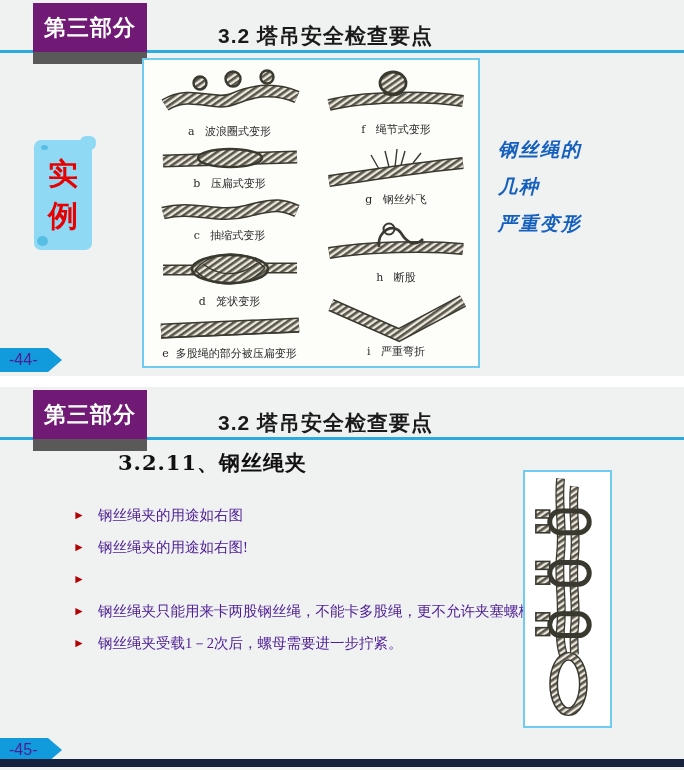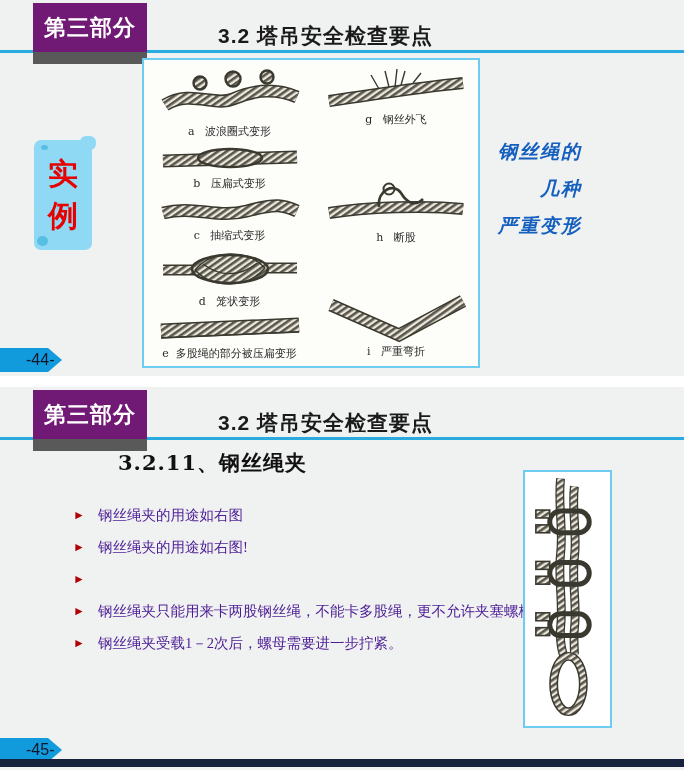--- a/index.html
+++ b/index.html
@@ -12,22 +12,22 @@
   
   .hdr-line{position:absolute;left:0;top:50px;width:684px;height:3px;background:#29abe2;}
   .hdr-bar{position:absolute;left:33px;top:52px;width:114px;height:12px;background:#595959;}
   .hdr-badge{position:absolute;left:33px;top:3px;width:114px;height:49px;background:#701a75;
     color:#fff;font-weight:bold;font-size:22px;display:flex;align-items:center;justify-content:center;
     letter-spacing:1px;z-index:2;}
   .hdr-title{position:absolute;left:218px;top:22px;font-size:21px;font-weight:bold;color:#1a1a1a;
     letter-spacing:1px;}
 
   
-  .ptag{position:absolute;left:0;width:62px;height:36px;background:#129bdc;color:#0f172a;
-    font-size:16px;line-height:24px;padding-left:26px;box-sizing:border-box;
+  .ptag{position:absolute;left:0;width:62px;height:36px;background:#129bdc;color:#4c1d95;
+    font-size:16px;line-height:24px;padding-left:9px;box-sizing:border-box;
     clip-path:polygon(0 0,48px 0,62px 12px,48px 24px,0 24px);}
 
   
   .scroll-badge{position:absolute;left:34px;top:140px;width:58px;height:110px;
     background:#8fd9f4;border-radius:7px;z-index:1;}
   .scroll-badge .curl{position:absolute;right:-4px;top:-4px;width:16px;height:14px;
     background:#8fd9f4;border-radius:6px;}
   .scroll-badge .dot-top{position:absolute;left:7px;top:5px;width:7px;height:5px;
     background:#57bfe4;border-radius:50%;}
   .scroll-badge .dot-bottom{position:absolute;left:3px;bottom:4px;width:11px;height:10px;
@@ -41,22 +41,22 @@
   .fig-col{position:absolute;top:5px;bottom:7px;display:flex;flex-direction:column;
     justify-content:space-between;align-items:center;}
   .fig-col.left{left:8px;width:155px;}
   .fig-col.right{left:176px;width:152px;}
   .fig-item{display:flex;flex-direction:column;align-items:center;}
   .fig-cap{font-family:"DejaVu Serif",serif;font-size:11px;color:#2a2a2a;white-space:pre;
     margin-top:1px;}
 
   
   .side-note{position:absolute;left:498px;top:133px;color:#1560bf;
-    font-family:Liberation Sans, sans-serif;font-style:italic;font-weight:600;font-size:19px;
-    line-height:37px;letter-spacing:2px;text-align:right;}
+    font-family:Liberation Mono, monospace;font-style:italic;font-weight:600;font-size:19px;
+    line-height:37px;letter-spacing:2px;}
 
   
   .s2-heading{position:absolute;left:118px;top:62px;font-size:21px;font-weight:bold;color:#111;
     font-family:"DejaVu Serif",serif;letter-spacing:1px;text-align:center;}
   .bullets{position:absolute;left:73px;top:120px;width:470px;}
   .bullet-row{display:flex;align-items:flex-start;margin-bottom:15px;}
   .bullet-marker{color:#b20000;font-size:12px;line-height:17px;margin-right:13px;flex:0 0 auto;}
   .bullet-text{font-family:Liberation Serif, serif;font-size:14.5px;line-height:17px;color:#4c1d95;}
 
   .clip-frame{position:absolute;left:523px;top:83px;width:89px;height:258px;background:#ffffff;
@@ -143,20 +143,29 @@
           <path d="M6 22 L144 16" stroke="#3a392f" stroke-width="15" fill="none"></path>
           <path d="M6 22 L144 16" stroke="url(#hatch)" stroke-width="12" fill="none"></path>
           <path d="M6 29 L144 23" stroke="#3a392f" stroke-width="1.3" fill="none"></path>
         </svg>
         <div class="fig-cap">e  多股绳的部分被压扁变形</div>
       </div>
     </div>
 
     <div class="fig-col right">
 
+      <div class="fig-item">
+        <svg width="150" height="56" viewBox="0 0 150 56">
+          <path d="M8 40 C40 32,100 30,142 36" stroke="#3a392f" stroke-width="12" fill="none"></path>
+          <path d="M8 40 C40 32,100 30,142 36" stroke="url(#hatch)" stroke-width="9" fill="none"></path>
+          <ellipse cx="72" cy="18" rx="13" ry="11" fill="url(#hatch)" stroke="#3a392f" stroke-width="2.8"></ellipse>
+          <path d="M63 27 C66 31,78 31,81 27" fill="none" stroke="#3a392f" stroke-width="2.2"></path>
+        </svg>
+        <div class="fig-cap">f   绳节式变形</div>
+      </div>
 
       <div class="fig-item">
         <svg width="150" height="46" viewBox="0 0 150 46">
           <path d="M8 36 C50 30,100 22,142 18" stroke="#3a392f" stroke-width="12" fill="none"></path>
           <path d="M8 36 C50 30,100 22,142 18" stroke="url(#hatch)" stroke-width="9" fill="none"></path>
           <path d="M58 24 L50 10 M68 22 L64 6 M80 20 L84 6 M92 18 L100 8 M74 22 L76 4" stroke="#3a392f" stroke-width="1.4" fill="none"></path>
         </svg>
         <div class="fig-cap">g   钢丝外飞</div>
       </div>
 

